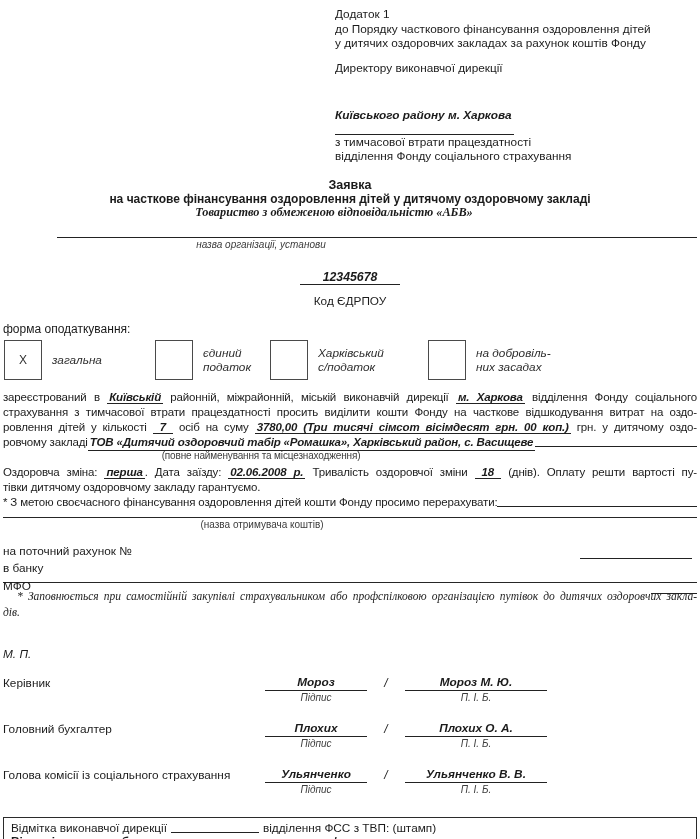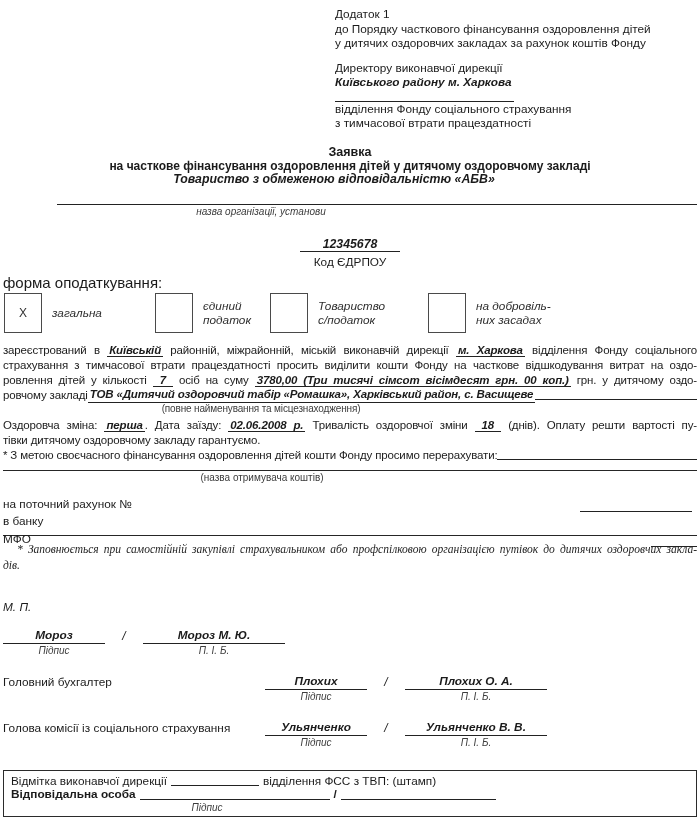--- a/index.html
+++ b/index.html
@@ -4,49 +4,49 @@
 <style>
   html,body { margin:0; padding:0; background:#fff; }
   body { width:700px; height:839px; overflow:hidden;
          font-family:"Liberation Sans", sans-serif; color:#1b1b1b; }
   .page { position:relative; width:694px; height:832px; padding:7px 3px 0 3px; }
   .small { font-size:10px; font-style:italic; color:#3c3c3c; }
 
   
   .hdr { margin-left:332px; font-size:11.8px; line-height:14.5px; }
   .hdr-gap { height:10px; }
-  .addr-name { font-weight:bold; font-style:italic; border-bottom:1.5px solid #222; display:inline-block; padding:0 2px 11px 0; }
+  .addr-name { font-weight:bold; font-style:italic; border-bottom:1.5px solid #222; display:inline-block; padding:0 2px 11px 0;margin-top:33px; }
 
   
   .title-block { margin-top:14px; text-align:center; }
   .t1 { font-size:12.5px; font-weight:bold; line-height:14px; }
   .t2 { font-size:12px; font-weight:bold; line-height:14px; }
-  .org-line { margin-left:54px; border-bottom:1.6px solid #222; padding-bottom:18px; line-height:13px; }
+  .org-line { margin-left:54px; border-bottom:1.6px solid #222; padding-bottom:18px; line-height:13px;font-family:Liberation Serif, serif; }
   .org-name { display:block; text-align:center; padding-right:86px; font-size:12.3px; font-weight:bold; font-style:italic; }
   .org-cap { display:block; text-align:center; padding-right:178px; margin-top:1px; }
 
   
   .edrpou { margin-top:20px; text-align:center; }
   .edrpou-code { width:100px; margin:0 auto; border-bottom:1.5px solid #222; font-size:12.3px; font-weight:bold; font-style:italic; line-height:14px; }
-  .edrpou-cap { font-size:11.8px; line-height:13px; margin-top:4px; }
-
-  
-  .tax-label { margin-top:7px; font-size:15px; line-height:13px; }
+  .edrpou-cap { font-size:11.8px; line-height:13px; margin-top:10px; }
+
+  
+  .tax-label { margin-top:15px; font-size:12px; line-height:13px; }
   .tax-row { position:relative; height:42px; margin-top:3px; }
   .tax-item { position:absolute; top:0; display:flex; align-items:center; height:42px; }
   .tax-box { width:36px; height:38px; border:1.2px solid #4a4a4a; background:#fff;
              display:flex; align-items:center; justify-content:center; font-size:12px; color:#333; }
   .tax-lbl { margin-left:10px; font-style:italic; font-size:11.8px; line-height:14px; color:#2e2e2e; }
   .p1 { left:1px; } .p2 { left:152px; } .p3 { left:267px; } .p4 { left:425px; }
 
   
   .para { margin-top:9px; font-size:11.5px; letter-spacing:-0.15px; }
   .jline { text-align:justify; text-align-last:justify; height:15px; line-height:15px; overflow:hidden; }
   .pline { height:15px; line-height:15px; overflow:hidden; }
-  .fline { display:flex; align-items:center; height:15px; line-height:15px; }
+  .fline { display:flex; align-items:flex-start; height:15px; line-height:15px; }
   .fline > span { white-space:nowrap; }
   .val { font-weight:bold; font-style:italic; border-bottom:1.6px solid #222; padding:0 2px; }
   .valpad { padding:0 7px; }
   .fill { flex:1; border-bottom:1.6px solid #222; align-self:flex-end; margin-bottom:2.5px; height:1px; }
   .cap-center { font-size:10px; color:#3c3c3c; text-align:center; padding-right:178px; height:12px; line-height:12px; }
 
   
   .rule { border-top:1.8px solid #262626; height:0; margin-top:7px; }
   .rule2 { border-top:1.8px solid #262626; height:0; margin-top:9px; }
 
@@ -89,22 +89,22 @@
 
 <div class="page">
 
   <div class="hdr">
     <div>Додаток 1</div>
     <div>до Порядку часткового фінансування оздоровлення дітей</div>
     <div>у дитячих оздоровчих закладах за рахунок коштів Фонду</div>
     <div class="hdr-gap"></div>
     <div>Директору виконавчої дирекції</div>
     <div><span class="addr-name">Київського району м. Харкова</span></div>
+    <div>з тимчасової втрати працездатності</div>
     <div>відділення Фонду соціального страхування</div>
-    <div>з тимчасової втрати працездатності</div>
   </div>
 
   <div class="title-block">
     <div class="t1">Заявка</div>
     <div class="t2">на часткове фінансування оздоровлення дітей у дитячому оздоровчому закладі</div>
   </div>
   <div class="org-line">
     <span class="org-name">Товариство з обмеженою відповідальністю «АБВ»</span>
   </div>
   <div class="small org-cap">назва організації, установи</div>
@@ -131,21 +131,21 @@
       <div class="tax-lbl">
         <div>єдиний</div>
         <div>податок</div>
       </div>
     </div>
     <div class="tax-item p3">
       <div class="tax-box">
           <span></span>
         </div>
       <div class="tax-lbl">
-        <div>Товариство</div>
+        <div>Харківський</div>
         <div>с/податок</div>
       </div>
     </div>
     <div class="tax-item p4">
       <div class="tax-box">
           <span></span>
         </div>
       <div class="tax-lbl">
         <div>на добровіль-</div>
         <div>них засадах</div>
@@ -189,20 +189,21 @@
 
   <div class="rule2"></div>
   <div class="footnote">
     <div class="fn1">* Заповнюється при самостійній закупівлі страхувальником або профспілковою організацією путівок до дитячих оздоровчих закла-</div>
     <div class="fn2">дів.</div>
   </div>
 
   <div class="stamp">М. П.</div>
 
   <div class="sig-row first">
+    <div class="sig-role">Керівник</div>
     <div class="sig-cell sig-sign">
       <div class="sig-value">Мороз</div>
       <div class="sig-cap">Підпис</div>
     </div>
     <div class="sig-slash">/</div>
     <div class="sig-cell sig-name">
       <div class="sig-value">Мороз М. Ю.</div>
       <div class="sig-cap">П. І. Б.</div>
     </div>
   </div>

